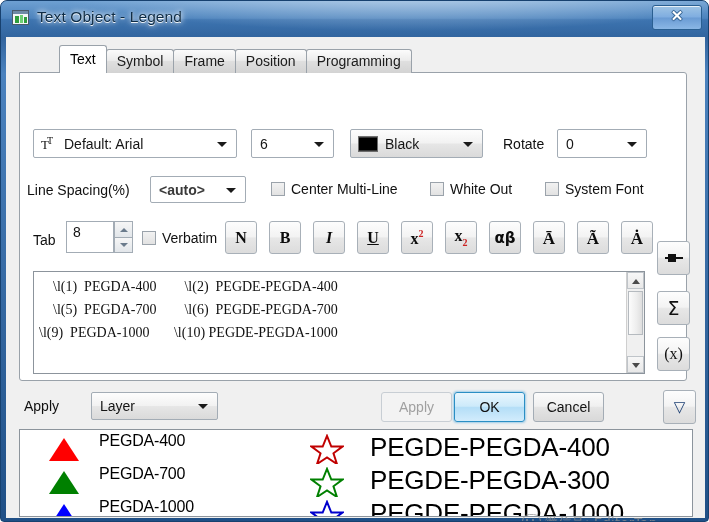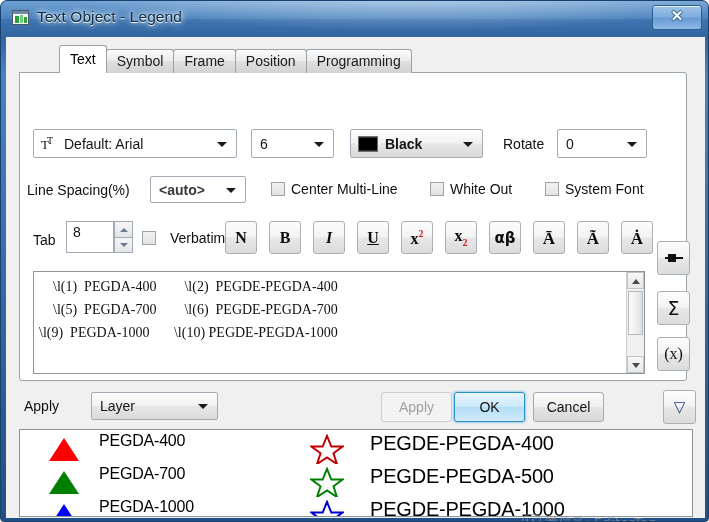--- a/index.html
+++ b/index.html
@@ -497,21 +497,21 @@
     letter-spacing: -0.2px;
   }
   .leg-sym-b {
     position: absolute;
     left: 290px; top: 2px;
     width: 34px; height: 30px;
   }
   .leg-txt-b {
     position: absolute;
     left: 350px; top: 0px;
-    font-size: 20px;
+    font-size: 26px;
     color: #000;
     white-space: nowrap;
     letter-spacing: -0.2px;
   }
 
   
   #watermark {
     position: absolute;
     left: 516px; top: 477px;
     font-size: 13px;
@@ -580,21 +580,21 @@
       <span class="font-icon">T<sup>T</sup></span>
       <span class="ctext" style="left:30px;">Default: Arial</span>
       <span class="arrow-dn"></span>
     </div>
 
     <div class="combo plain" style="left:245px; top:92px; width:83px; height:29px;">
       <span class="ctext">6</span>
       <span class="arrow-dn"></span>
     </div>
 
-    <div class="combo" style="left:344px; top:92px; width:133px; height:29px;font-weight:bold;">
+    <div class="combo" style="left:344px; top:92px; width:133px; height:29px;">
       <span class="swatch" style="background:#000000;"></span>
       <span class="ctext" style="left:34px;">Black</span>
       <span class="arrow-dn"></span>
     </div>
 
     <div class="lbl" style="left:497px; top:99px;">Rotate</div>
 
     <div class="combo plain" style="left:551px; top:92px; width:90px; height:29px;">
       <span class="ctext">0</span>
       <span class="arrow-dn"></span>
@@ -622,21 +622,21 @@
       <span>8</span>
     </div>
     <div class="spin up">
         <i></i>
       </div>
     <div class="spin dn">
         <i></i>
       </div>
 
     <div class="cb" style="left:136px; top:194px;"></div>
-    <div class="cb-lbl" style="left:164px; top:193px;">Verbatim</div>
+    <div class="cb-lbl" style="left:156px; top:193px;">Verbatim</div>
 
     <div class="fbtn" style="left:219px;">
       <span class="g serif">N</span>
     </div>
     <div class="fbtn" style="left:263px;">
       <span class="g bold">B</span>
     </div>
     <div class="fbtn" style="left:307px;">
       <span class="g ital">I</span>
     </div>
@@ -718,21 +718,21 @@
       </div>
 
       <div class="leg-row r1">
         <svg class="leg-sym-a" viewBox="0 0 36 26">
           <polygon points="18,2 33,25 3,25" fill="#008000"></polygon>
         </svg>
         <span class="leg-txt-a">PEGDA-700</span>
         <svg class="leg-sym-b" viewBox="0 0 34 32">
           <polygon points="17,2 21.6,13.4 33.5,13.4 23.9,20.6 27.6,32 17,25 6.4,32 10.1,20.6 0.5,13.4 12.4,13.4" fill="none" stroke="#008000" stroke-width="2.1"></polygon>
         </svg>
-        <span class="leg-txt-b">PEGDE-PEGDA-500</span>
+        <span class="leg-txt-b">PEGDE-PEGDA-300</span>
       </div>
 
       <div class="leg-row r2">
         <svg class="leg-sym-a" viewBox="0 0 36 26">
           <polygon points="18,2 33,25 3,25" fill="#0000FF"></polygon>
         </svg>
         <span class="leg-txt-a">PEGDA-1000</span>
         <svg class="leg-sym-b" viewBox="0 0 34 32">
           <polygon points="17,2 21.6,13.4 33.5,13.4 23.9,20.6 27.6,32 17,25 6.4,32 10.1,20.6 0.5,13.4 12.4,13.4" fill="none" stroke="#0000CC" stroke-width="2.1"></polygon>
         </svg>

